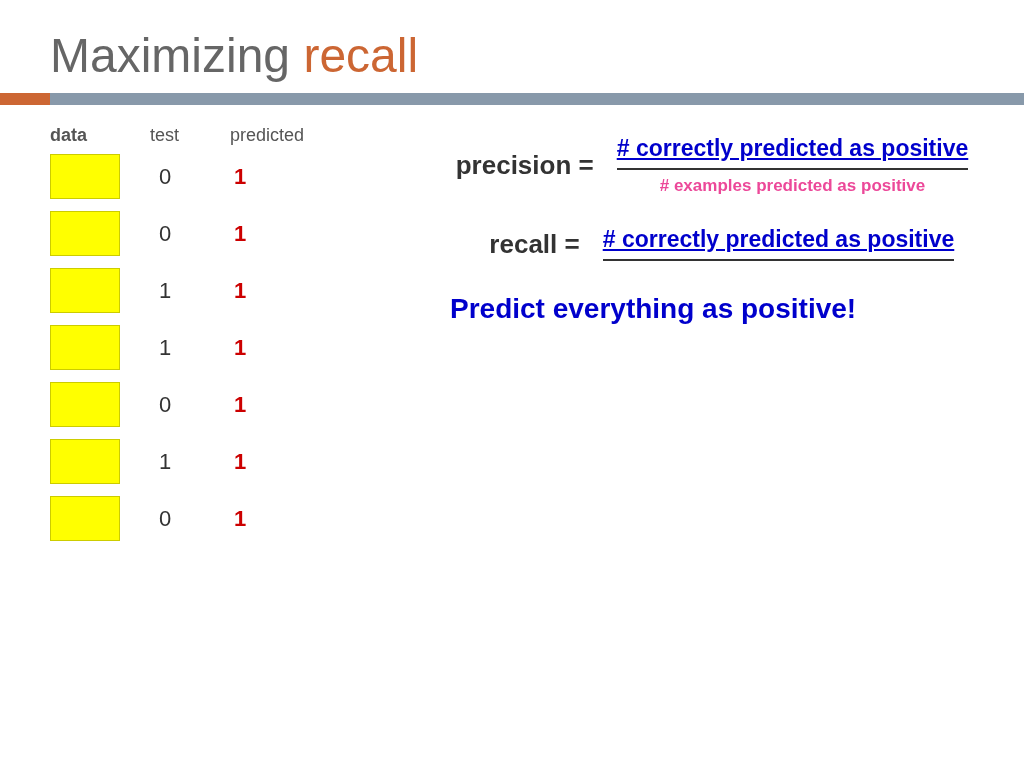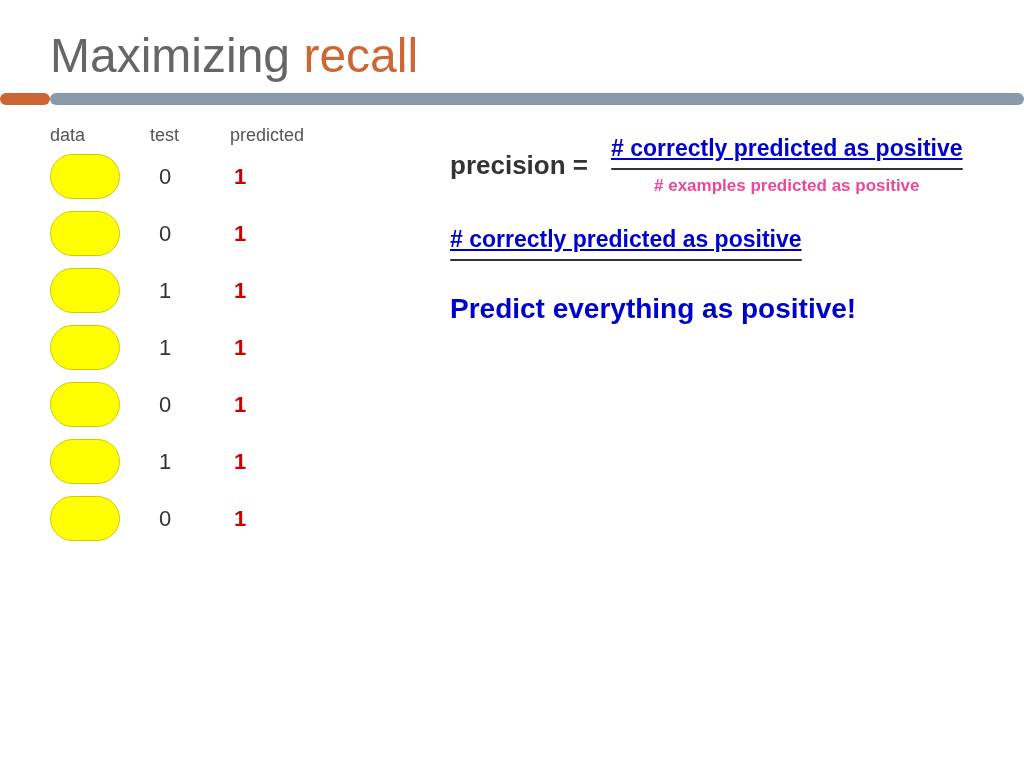--- a/index.html
+++ b/index.html
@@ -1,15 +1,15 @@
 <!DOCTYPE html>
 <html><head>
   <meta charset="utf-8">
   <style>
-    * { margin: 0; padding: 0; box-sizing: border-box; border-radius: 23px; }
+    * { margin: 0; padding: 0; box-sizing: border-box; }
     body {
       background: #ffffff;
       font-family: Arial, sans-serif;
       width: 1024px;
       height: 768px;
       overflow: hidden;
       position: relative;
     }
 
     .title-area {
@@ -53,21 +53,21 @@
     }
 
     .column-headers {
       display: flex;
       align-items: center;
       margin-bottom: 8px;
       font-size: 18px;
       color: #555555;
     }
 
-    .col-data { width: 100px; }
+    .col-data { width: 100px; font-weight: bold; }
     .col-label { width: 80px; }
     .col-predicted { width: 120px; }
 
     .data-rows {
       display: flex;
       flex-direction: column;
       gap: 12px;
     }
 
     .data-row {
@@ -106,20 +106,21 @@
     }
 
     .formula-block {
       margin-bottom: 30px;
     }
 
     .formula-row {
       display: flex;
       align-items: center;
       gap: 23px;
+      justify-content: center;
     }
 
     .formula-label {
       font-size: 26px;
       font-weight: bold;
       color: #333333;
       min-width: 110px;
       text-align: right;
     }
 
@@ -225,20 +226,21 @@
         <div class="fraction">
           <span class="fraction-numerator"># correctly predicted as positive</span>
           <div class="fraction-line"></div>
           <span class="fraction-denominator"># examples predicted as positive</span>
         </div>
       </div>
     </div>
 
     <div class="formula-block">
       <div class="formula-row">
+        <span class="formula-label">recall =</span>
         <div class="fraction">
           <span class="fraction-numerator"># correctly predicted as positive</span>
           <div class="fraction-line"></div>
         </div>
       </div>
     </div>
 
     <div class="predict-everything">Predict everything as positive!</div>
   </div>
 </div>

